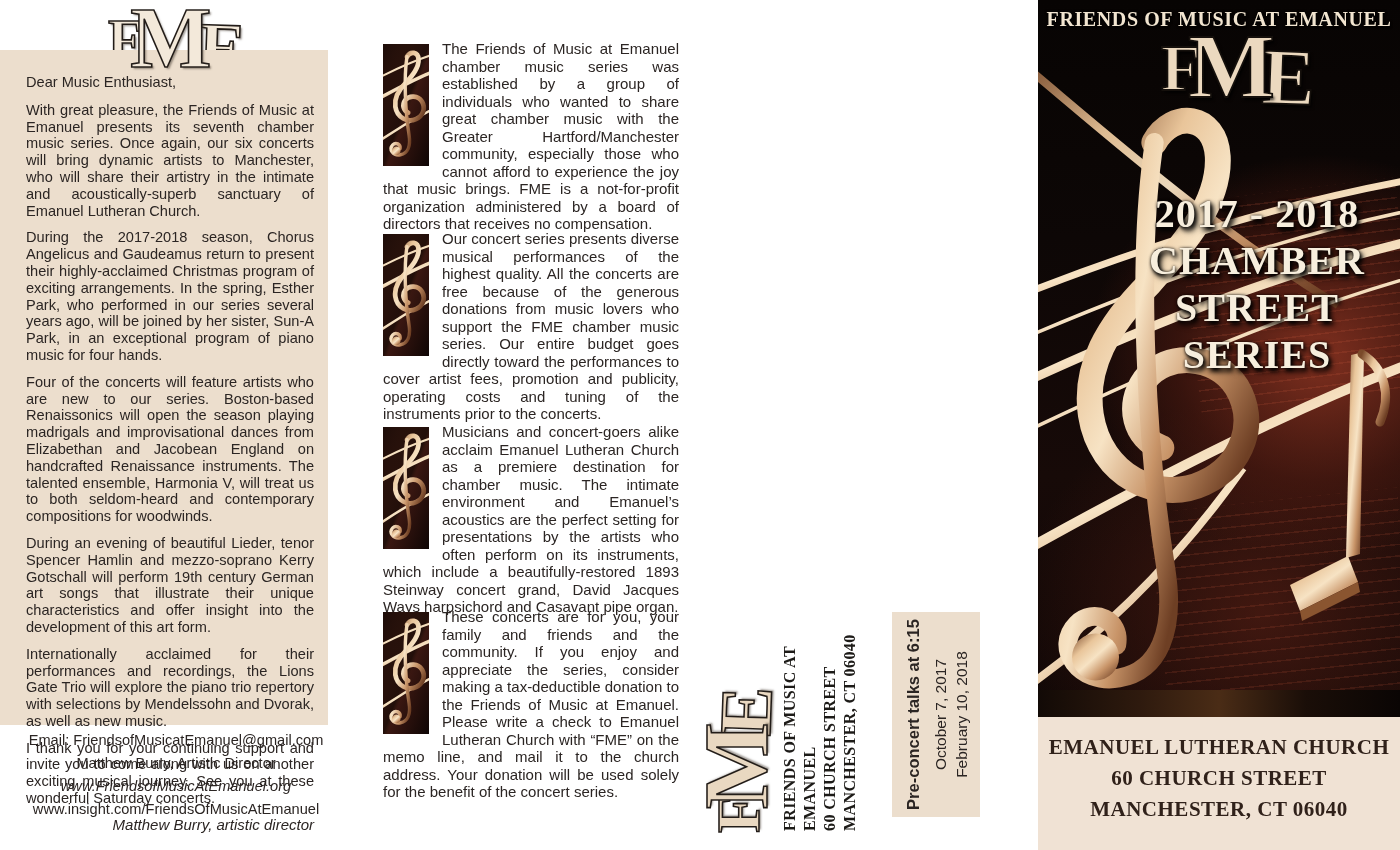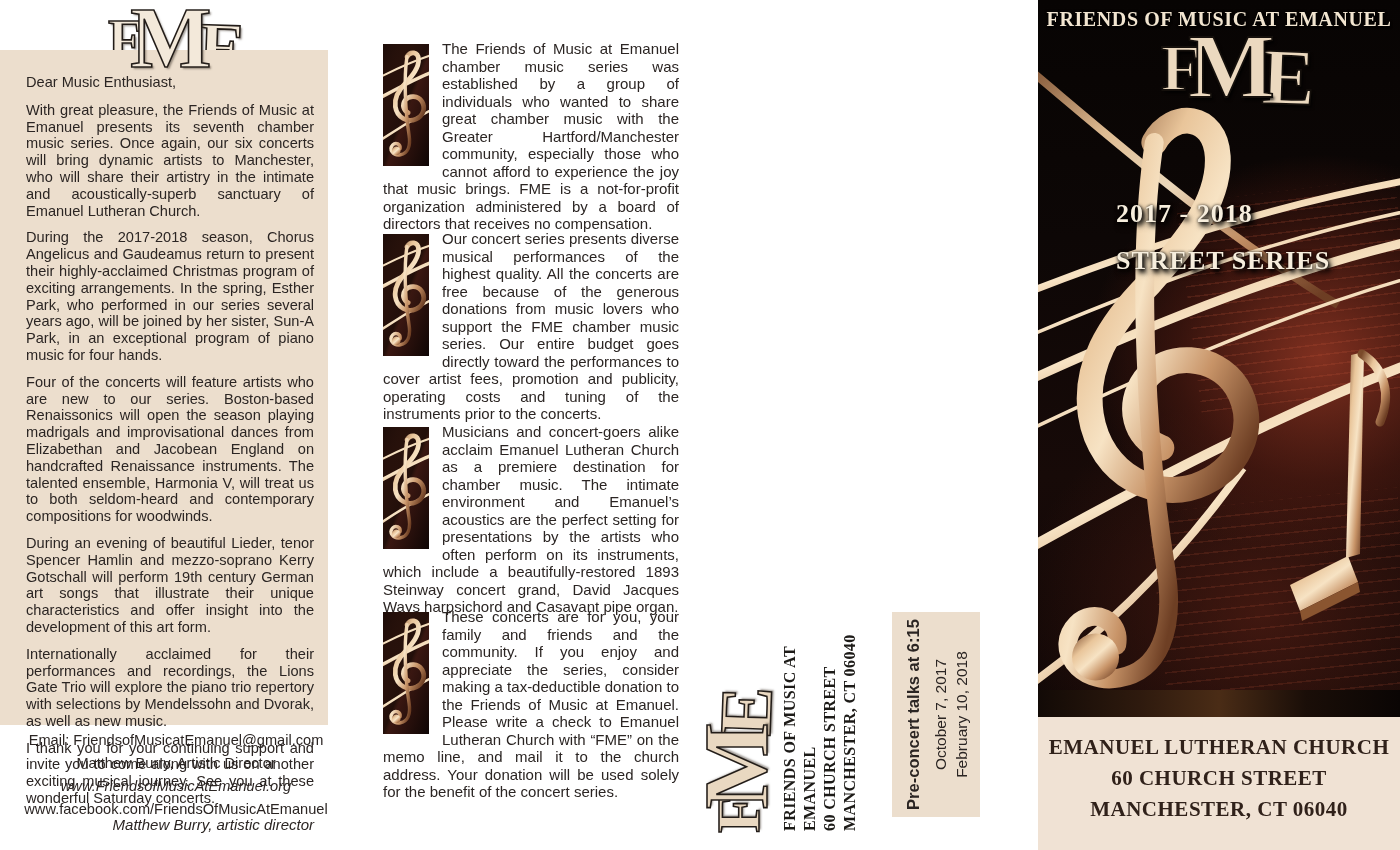--- a/index.html
+++ b/index.html
@@ -66,22 +66,22 @@
 
   .banner{position:absolute;top:8px;left:0;width:100%;text-align:center;
           font-family:"Liberation Serif",serif;font-weight:bold;font-size:20px;letter-spacing:.6px;
           color:#f2e5d0;text-shadow:1px 2px 2px #000,0 0 3px rgba(0,0,0,.8);}
   .fme-cover{position:absolute;top:30px;left:0;width:100%;justify-content:center;color:#ecd9bf;padding-left:38px;box-sizing:border-box;}
   .fme-cover span{-webkit-text-stroke:1.8px #15100c;text-shadow:2px 3px 3px rgba(0,0,0,.8);}
   .fme-cover .l-f{font-size:66px;transform:translateY(2px);}
   .fme-cover .l-m{font-size:92px;margin:0 -13px;position:relative;z-index:2;}
   .fme-cover .l-e{font-size:80px;transform:translateY(10px) rotate(2deg);}
 
-  .season{position:absolute;top:190px;left:78px;width:282px;
-          font-family:"Liberation Serif",serif;font-weight:bold;font-size:26px;line-height:47px;
+  .season{position:absolute;top:190px;left:78px;width:282px;text-align:center;
+          font-family:"Liberation Serif",serif;font-weight:bold;font-size:40px;line-height:47px;
           letter-spacing:1px;color:#f7eedd;
           text-shadow:2px 3px 4px #000,0 0 3px rgba(0,0,0,.85),3px 4px 6px rgba(0,0,0,.7);}
 
   .photo-strip{position:absolute;bottom:133px;left:0;width:100%;height:27px;
           background:linear-gradient(90deg,#120a06 0%,#2e1a0e 28%,#4a2c16 50%,#1a0e08 74%,#0a0504 100%);}
   .addr-band{position:absolute;bottom:0;left:0;width:100%;height:133px;background:#f0e2d4;
           box-sizing:border-box;padding-top:15px;text-align:center;
           font-family:"Liberation Serif",serif;font-weight:bold;font-size:21px;line-height:31px;
           letter-spacing:.5px;color:#30211a;}
 </style>
@@ -135,21 +135,21 @@
     <p>During an evening of beautiful Lieder, tenor Spencer Hamlin and mezzo-soprano Kerry Gotschall will perform 19th century German art songs that illustrate their unique characteristics and offer insight into the development of this art form.</p>
     <p>Internationally acclaimed for their performances and recordings, the Lions Gate Trio will explore the piano trio repertory with selections by Mendelssohn and Dvorak, as well as new music.</p>
     <p>I thank you for your continuing support and invite you to come along with us on another exciting musical journey. See you at these wonderful Saturday concerts.</p>
     <p class="signature">Matthew Burry, artistic director</p>
   </div>
 
   <div class="contact">
     <p class="c-email">Email: FriendsofMusicatEmanuel@gmail.com</p>
     <p class="c-director">Matthew Burry, Artistic Director</p>
     <p class="c-site">www.FriendsofMusicAtEmanuel.org</p>
-    <p class="c-fb">www.facebook.com/FriendsOfMusicAtEmanuel</p>
+    <p class="c-fb">www.insight.com/FriendsOfMusicAtEmanuel</p>
   </div>
 
   <div class="m-section m-s1">
     <svg class="clef-thumb" viewBox="0 0 46 122">
         <use href="#thumbArt"></use>
       </svg>
     <p>The Friends of Music at Emanuel chamber music series was established by a group of individuals who wanted to share great chamber music with the Greater Hartford/Manchester community, especially those who cannot afford to experience the joy that music brings. FME is a not-for-profit organization administered by a board of directors that receives no compensation.</p>
   </div>
   <div class="m-section m-s2">
     <svg class="clef-thumb" viewBox="0 0 46 122">
@@ -211,20 +211,21 @@
     <div class="banner">FRIENDS OF MUSIC AT EMANUEL</div>
 
     <div class="fme-logo fme-cover">
       <span class="l-f">F</span>
       <span class="l-m">M</span>
       <span class="l-e">E</span>
     </div>
 
     <div class="season">
       <div>2017 - 2018</div>
+      <div>CHAMBER</div>
       <div>STREET SERIES</div>
     </div>
 
     <div class="photo-strip"></div>
 
     <div class="addr-band">
       <div>EMANUEL LUTHERAN CHURCH</div>
       <div>60 CHURCH STREET</div>
       <div>MANCHESTER, CT 06040</div>
     </div>

